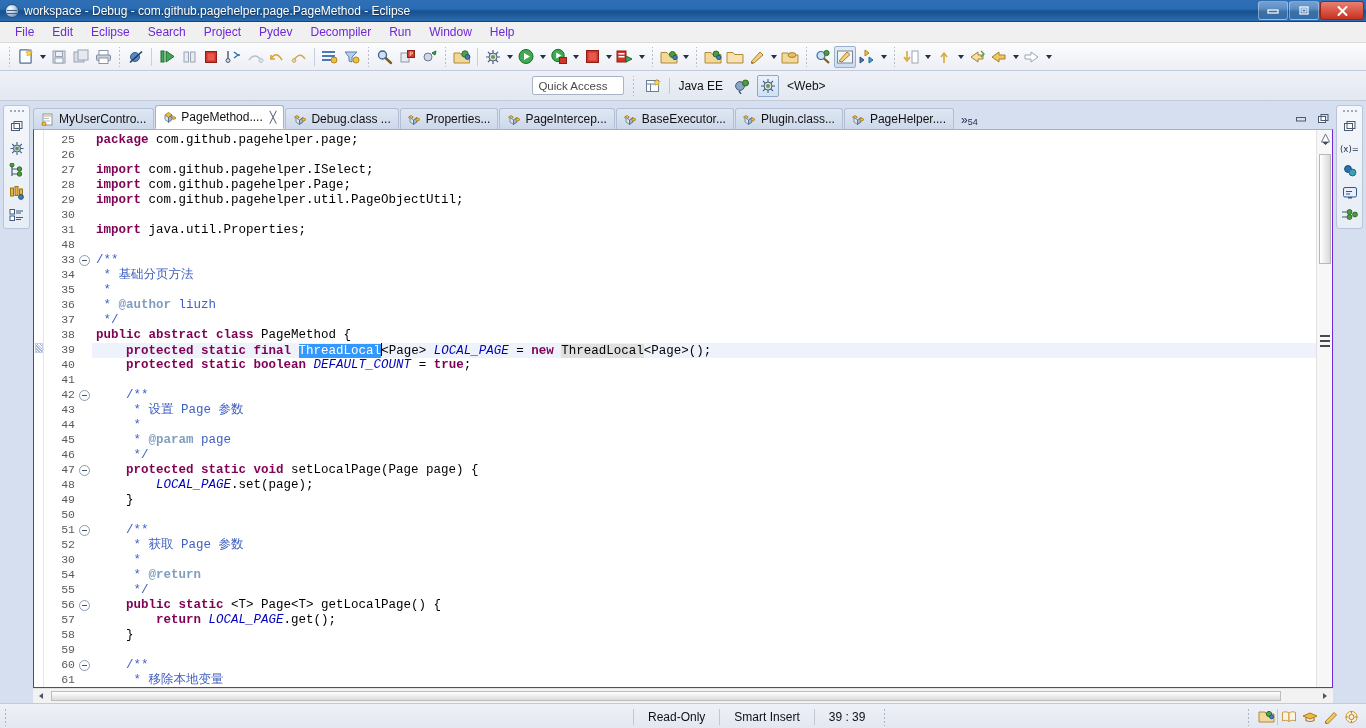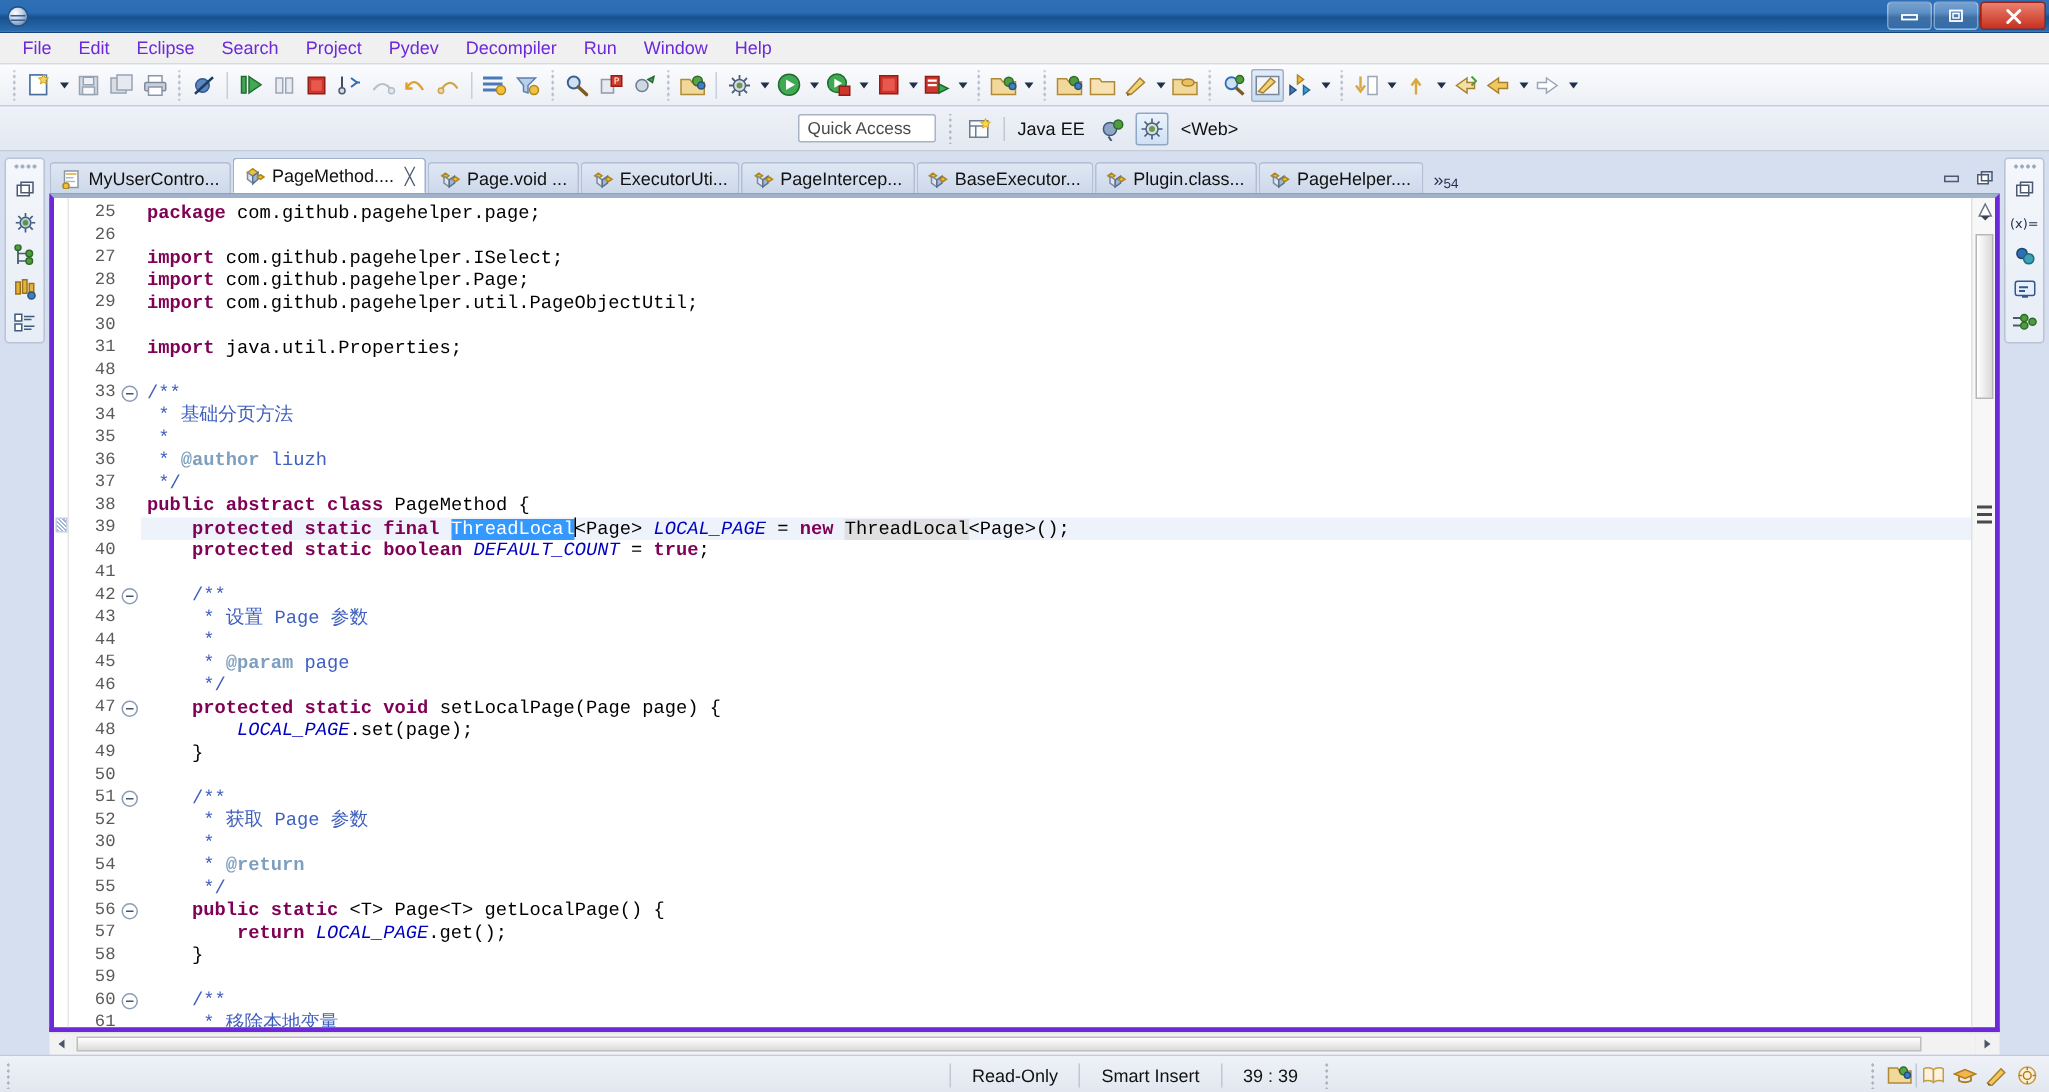--- a/index.html
+++ b/index.html
@@ -118,21 +118,21 @@
   }
   .tab .tabicon{ width:15px;height:15px;display:flex;align-items:center;justify-content:center; }
   .tab .tabclose{ font-size:11px; color:#4a5b70; margin-left:3px; }
   .tab-more{ margin-left:6px; display:flex; align-items:flex-end; font-size:12px; color:#203050;
              padding-bottom:2px; }
   .tab-more sub{ font-size:9px; }
   #tab-minmax{ position:absolute; right:2px; bottom:2px; display:flex; gap:6px; }
   #tab-minmax span{ width:16px;height:16px;display:flex;align-items:center;justify-content:center;}
 
   #editorBody{
-    flex:1; background:#14532d; border:3px solid #6d28d9; border-top-color:#9fb2ca;
+    flex:1; background:#7f1d1d; border:1px solid #6d28d9; border-top-color:#9fb2ca;
     display:flex; position:relative; overflow:hidden;
   }
   
   #annoRuler{ width:10px; background:#fff; position:relative; border-right:1px solid #e6e6e6; }
   #annoRuler .occ{ position:absolute; left:1px; width:8px; height:10px;
     background-image:repeating-linear-gradient(45deg,#9fb4d6 0 1px,transparent 1px 2px);
     border:1px solid #c2cfe4; }
   #lineNums{
     width:34px; text-align:right; padding-top:3px;
     font-family:"Liberation Mono","DejaVu Sans Mono",monospace; font-size:11.5px;
@@ -188,20 +188,21 @@
   .sitem{ padding:0 14px; white-space:nowrap; }
   .ssep{ width:1px;height:16px;background:#c0c8d6; }
   .sspacer{ flex:1; }
   .sicon{ width:21px;height:20px;display:flex;align-items:center;justify-content:center; }
 </style>
 </head>
 <body>
 
 <div id="titlebar">
   <div class="tb-icon"></div>
+  <div class="tb-title">workspace - Debug - com.github.pagehelper.page.PageMethod - Eclipse</div>
   <div id="winbtns">
     <div class="min">
       <svg width="12" height="10" viewBox="0 0 12 10">
           <rect x="1" y="4" width="10" height="3" fill="none" stroke="#fff" stroke-width="1.2"></rect>
         </svg>
     </div>
     <div class="max">
       <svg width="12" height="11" viewBox="0 0 12 11">
           <rect x="2" y="2" width="8" height="7" fill="none" stroke="#fff" stroke-width="1.2"></rect>
           <rect x="4" y="4" width="4" height="3" fill="none" stroke="#fff" stroke-width="1"></rect>
@@ -593,33 +594,33 @@
 
       <div class="tab">
         <span class="tabicon">
           <svg width="14" height="13" viewBox="0 0 14 13">
               <path d="M1.5 4.2 l2.4-1.7 2.4 1.7 -2.4 1.7z" fill="#f0c040" stroke="#b08717"></path>
               <path d="M3 4.5 v4.5 l3.5 2.5 V7z" fill="#e0e6f0" stroke="#7d8a9c"></path>
               <path d="M10 4.5 v4.5 L6.5 11.5 V7z" fill="#9fb6d4" stroke="#5a7190"></path>
               <path d="M8.5 6.5 l2.2-1.5 2.3 1.5 -2.3 1.5z" fill="#f0c040" stroke="#b08717"></path>
             </svg>
         </span>
-        <span>Page.void ...</span>
+        <span>Debug.class ...</span>
       </div>
 
       <div class="tab">
         <span class="tabicon">
           <svg width="14" height="13" viewBox="0 0 14 13">
               <path d="M1.5 4.2 l2.4-1.7 2.4 1.7 -2.4 1.7z" fill="#f0c040" stroke="#b08717"></path>
               <path d="M3 4.5 v4.5 l3.5 2.5 V7z" fill="#e0e6f0" stroke="#7d8a9c"></path>
               <path d="M10 4.5 v4.5 L6.5 11.5 V7z" fill="#9fb6d4" stroke="#5a7190"></path>
               <path d="M8.5 6.5 l2.2-1.5 2.3 1.5 -2.3 1.5z" fill="#f0c040" stroke="#b08717"></path>
             </svg>
         </span>
-        <span>ExecutorUti...</span>
+        <span>Properties...</span>
       </div>
 
       <div class="tab">
         <span class="tabicon">
           <svg width="14" height="13" viewBox="0 0 14 13">
               <path d="M1.5 4.2 l2.4-1.7 2.4 1.7 -2.4 1.7z" fill="#f0c040" stroke="#b08717"></path>
               <path d="M3 4.5 v4.5 l3.5 2.5 V7z" fill="#e0e6f0" stroke="#7d8a9c"></path>
               <path d="M10 4.5 v4.5 L6.5 11.5 V7z" fill="#9fb6d4" stroke="#5a7190"></path>
               <path d="M8.5 6.5 l2.2-1.5 2.3 1.5 -2.3 1.5z" fill="#f0c040" stroke="#b08717"></path>
             </svg>

